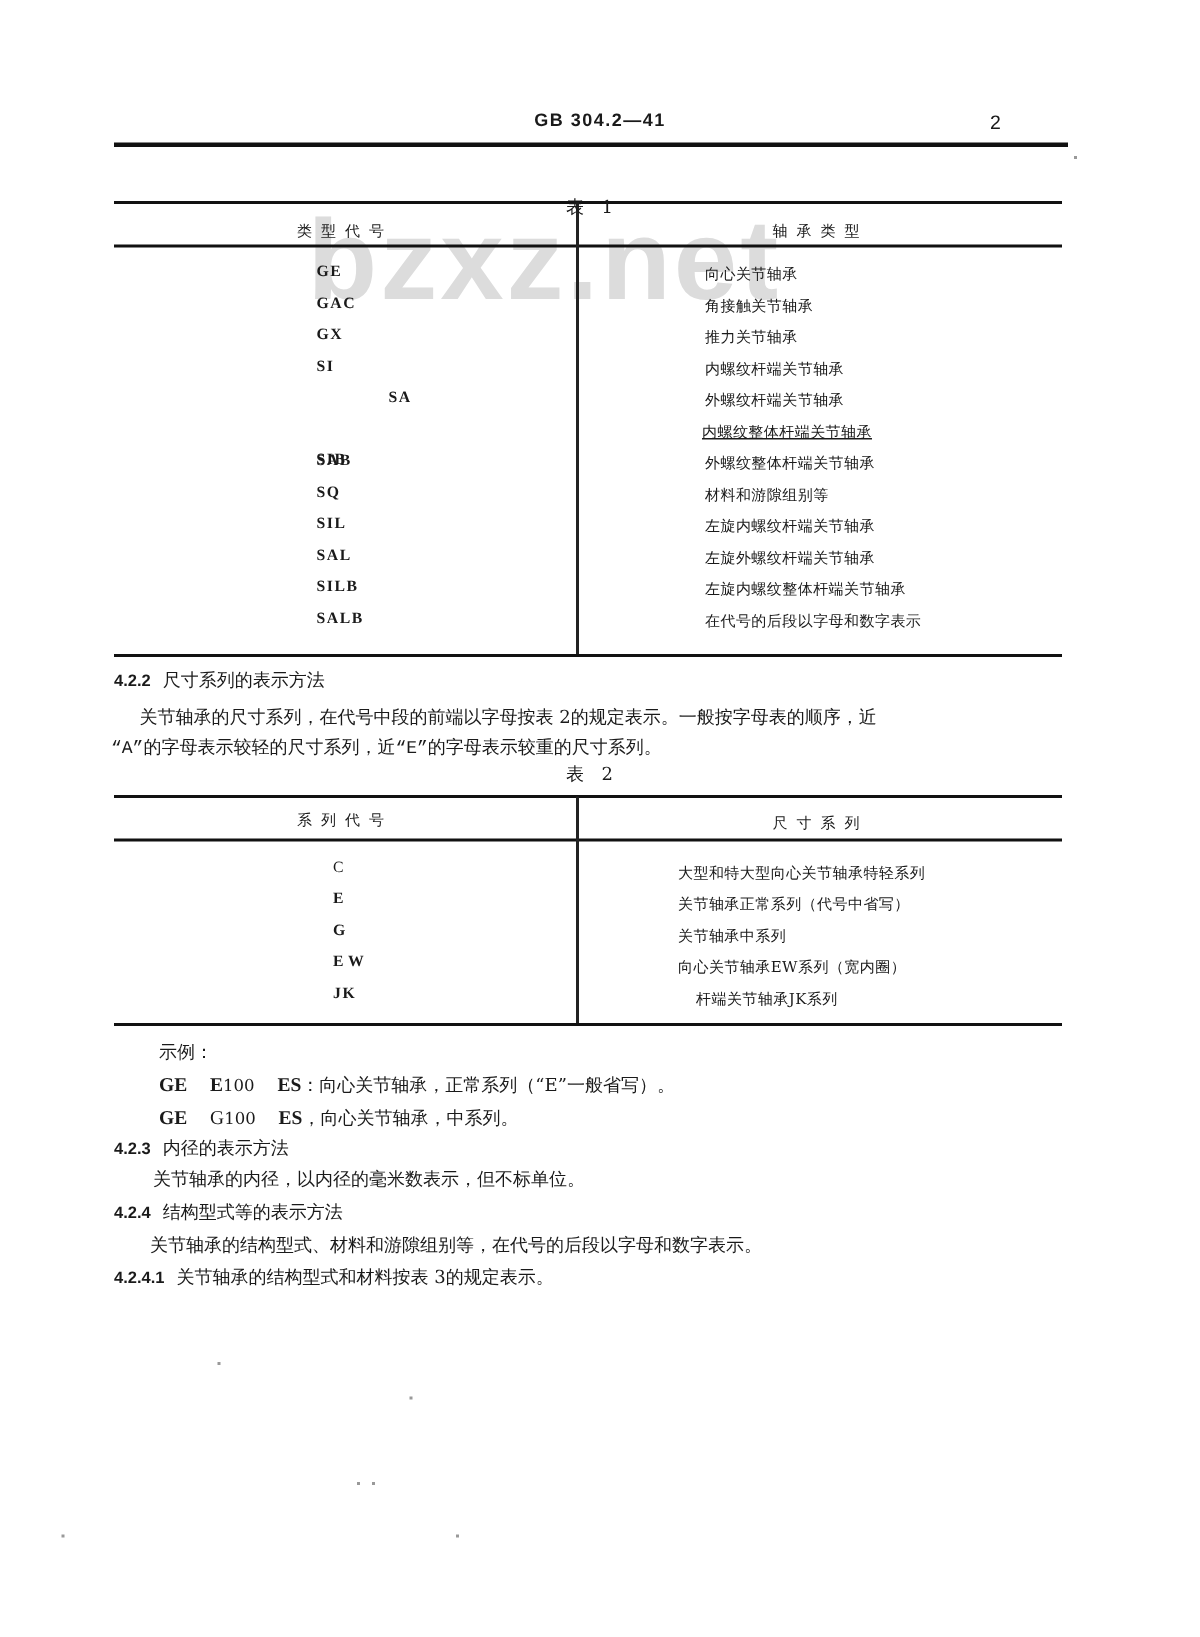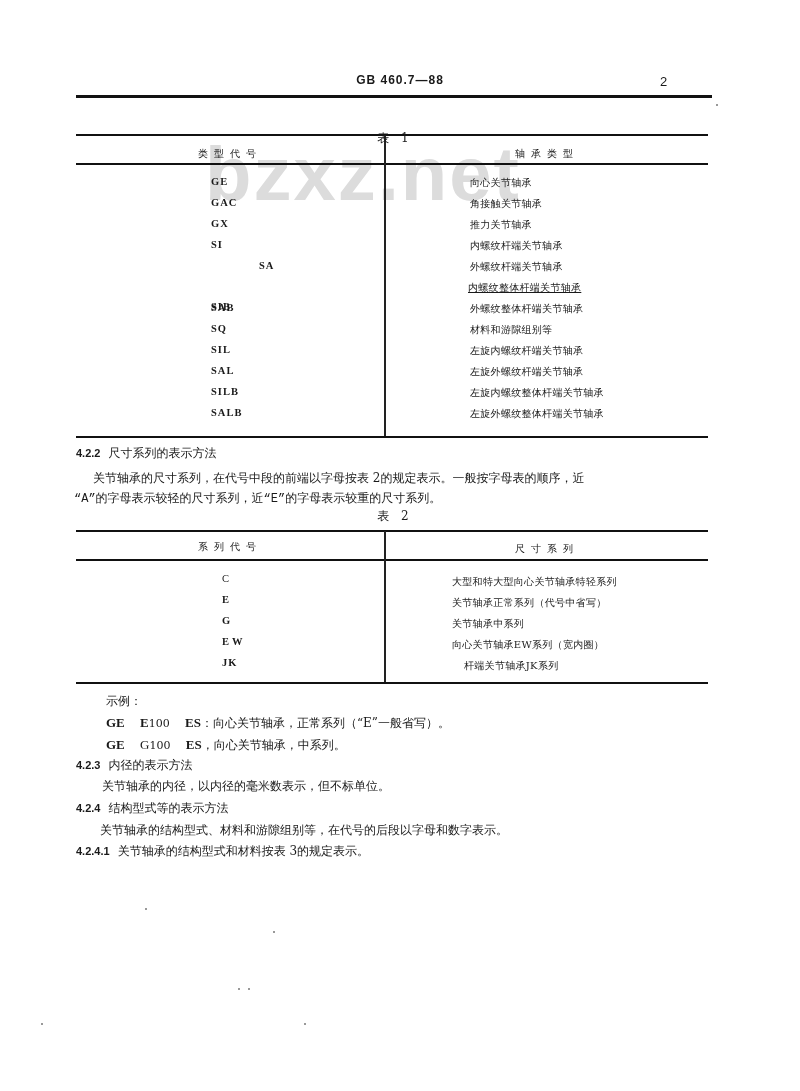--- a/index.html
+++ b/index.html
@@ -22,21 +22,21 @@
     .sec-num { font-family: "Liberation Sans", sans-serif; font-weight: bold; font-size: 11px; margin-right: 8px; }
     .para { font-size: 12px; }
     .ex-code { font-family: "Liberation Serif", serif; font-weight: bold; font-size: 13px; }
     .dot { position: absolute; width: 2px; height: 2px; background: #999; }
   </style>
 </head>
 <body>
 
 <div class="abs watermark">bzxz.net</div>
 
-<div class="abs std-code content">GB 460.7—88</div>
+<div class="abs std-code content">GB 304.2—41</div>
 <div class="abs page-num content">2</div>
 <div class="hline" style="left:76px; top:95px; width:636px; height:2.5px;"></div>
 
 <div class="abs caption content" style="left:345px; top:114px;margin-top:16px;">表 1</div>
 <div class="hline" style="left:76px; top:134px; width:632px; height:2px;"></div>
 <div class="abs th content" style="left:76px; width:308px; top:147px;">类型代号</div>
 <div class="abs th content" style="left:386px; width:322px; top:147px;">轴承类型</div>
 <div class="hline" style="left:76px; top:163px; width:632px; height:1.5px;"></div>
 <div class="vline" style="left:384px; top:135px; height:302px;"></div>
 
@@ -80,21 +80,21 @@
   <div style="position:absolute; top:189px; left:0; width:800px;">
     <span class="abs code" style="left:211px;">SAL</span>
     <span class="abs desc" style="left:470px;">左旋外螺纹杆端关节轴承</span>
   </div>
   <div style="position:absolute; top:210px; left:0; width:800px;">
     <span class="abs code" style="left:211px;">SILB</span>
     <span class="abs desc" style="left:470px;">左旋内螺纹整体杆端关节轴承</span>
   </div>
   <div style="position:absolute; top:231px; left:0; width:800px;">
     <span class="abs code" style="left:211px;">SALB</span>
-    <span class="abs desc" style="left:470px;">左旋外螺纹整体杆端关节轴承</span>
+    <span class="abs desc" style="left:470px;">在代号的后段以字母和数字表示</span>
   </div>
 </div>
 <div class="hline" style="left:76px; top:436px; width:632px; height:2px;"></div>
 
 <div class="abs sec content" style="left:76px; top:445px;">
   <span class="sec-num">4.2.2</span><span>尺寸系列的表示方法</span>
 </div>
 <div class="abs para content" style="left:93px; top:470px;">关节轴承的尺寸系列，在代号中段的前端以字母按表 2的规定表示。一般按字母表的顺序，近</div>
 <div class="abs para content" style="left:74px; top:490px;font-family:Liberation Mono, monospace;">“A”的字母表示较轻的尺寸系列，近“E”的字母表示较重的尺寸系列。</div>
 

